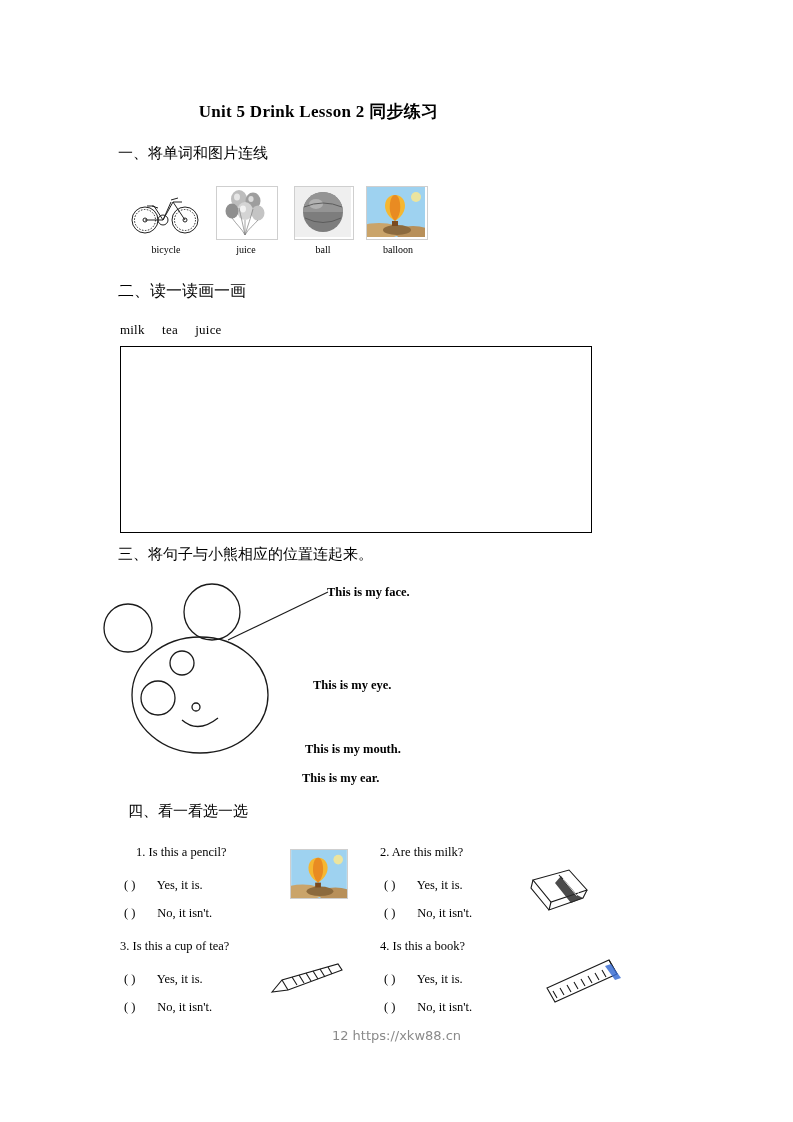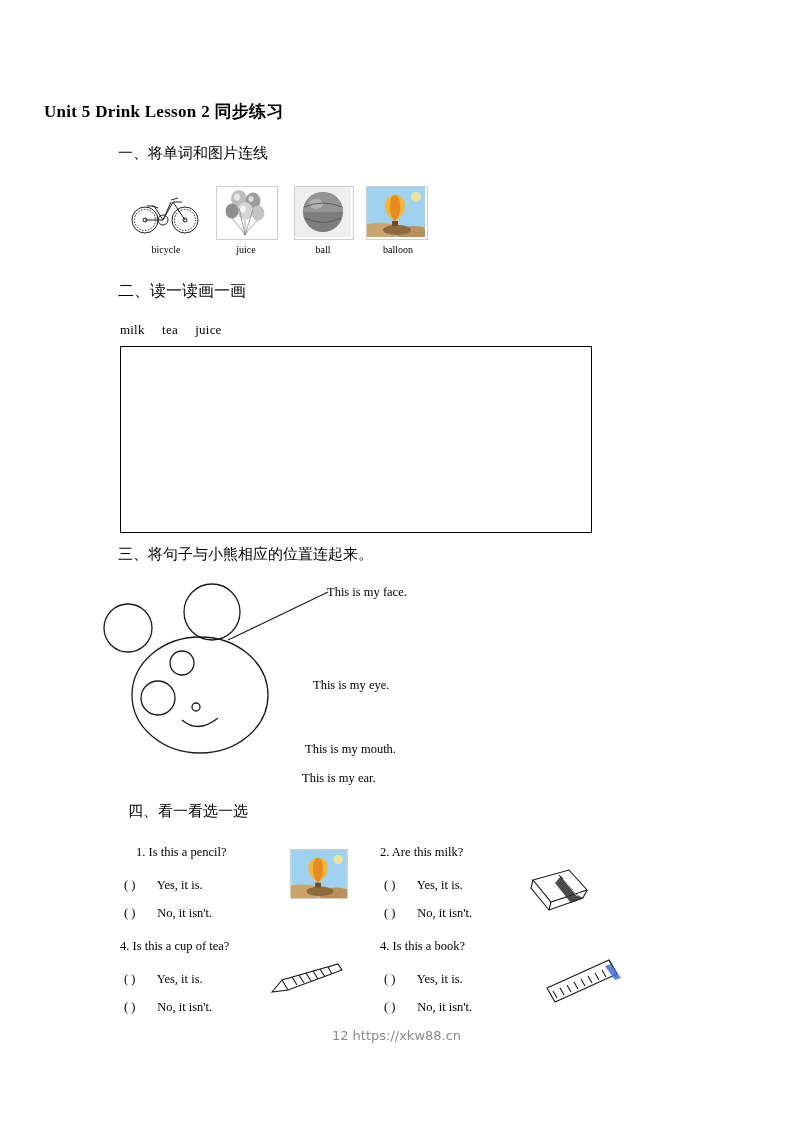--- a/index.html
+++ b/index.html
@@ -18,26 +18,25 @@
   .page {
     position: absolute;
     left: 0; top: 0;
     width: 793px;
     height: 1122px;
   }
   .title {
     position: absolute;
     left: 0; top: 100px;
     width: 637px;
-    text-align: left;
+    text-align: center;
     font-family: "Liberation Serif", serif;
     font-weight: bold;
     font-size: 17px;
     letter-spacing: 0.3px;
-    margin-left: 44px;
   }
   .section-head {
     position: absolute;
     font-family: Liberation Mono, monospace;
     font-size: 15px;
     color: #000;
   }
   .s1 { left: 118px; top: 144px; }
   .s2 { left: 118px; top: 281px; font-size: 16px; }
   .s3 { left: 118px; top: 545px; font-size: 15px; }
@@ -104,20 +103,21 @@
   .bear-area {
     position: absolute;
     left: 100px; top: 570px;
     width: 520px; height: 225px;
   }
   .bear-line {
     position: absolute;
     font-family: "Liberation Serif", serif;
     font-size: 12.5px;
     white-space: nowrap;
+    font-weight: bold;
   }
   .bl-face  { left: 227px; top: 15px; }
   .bl-eye   { left: 213px; top: 108px; }
   .bl-mouth { left: 205px; top: 172px; }
   .bl-ear   { left: 202px; top: 201px; }
 
   
   .q-block { position: absolute; font-family: "Liberation Serif", serif; font-size: 12.5px; }
   .q-text { position: absolute; white-space: nowrap; }
   .opt { position: absolute; white-space: nowrap; }
@@ -305,21 +305,21 @@
       </g>
       <path d="M36 10 L52 29 L58 32 L46 37 L30 17 Z" fill="#2b2b2b" opacity="0.85"></path>
       <g stroke="#ffffff" stroke-width="0.8">
         <path d="M38 13 L52 30"></path>
           <path d="M42 12 L55 29"></path>
       </g>
     </svg>
   </div>
 
   <div class="q-block q3">
-    <div class="q-text" style="left:0; top:0;">4. Is this a cup of tea?</div>
+    <div class="q-text" style="left:0; top:0;">3. Is this a cup of tea?</div>
     <div class="opt" style="left:4px; top:33px;">
       <span class="paren">(    )</span>
       <span>Yes, it is.</span>
     </div>
     <div class="opt" style="left:4px; top:61px;">
       <span class="paren">(    )</span>
       <span>No, it  isn't.</span>
     </div>
   </div>
 

